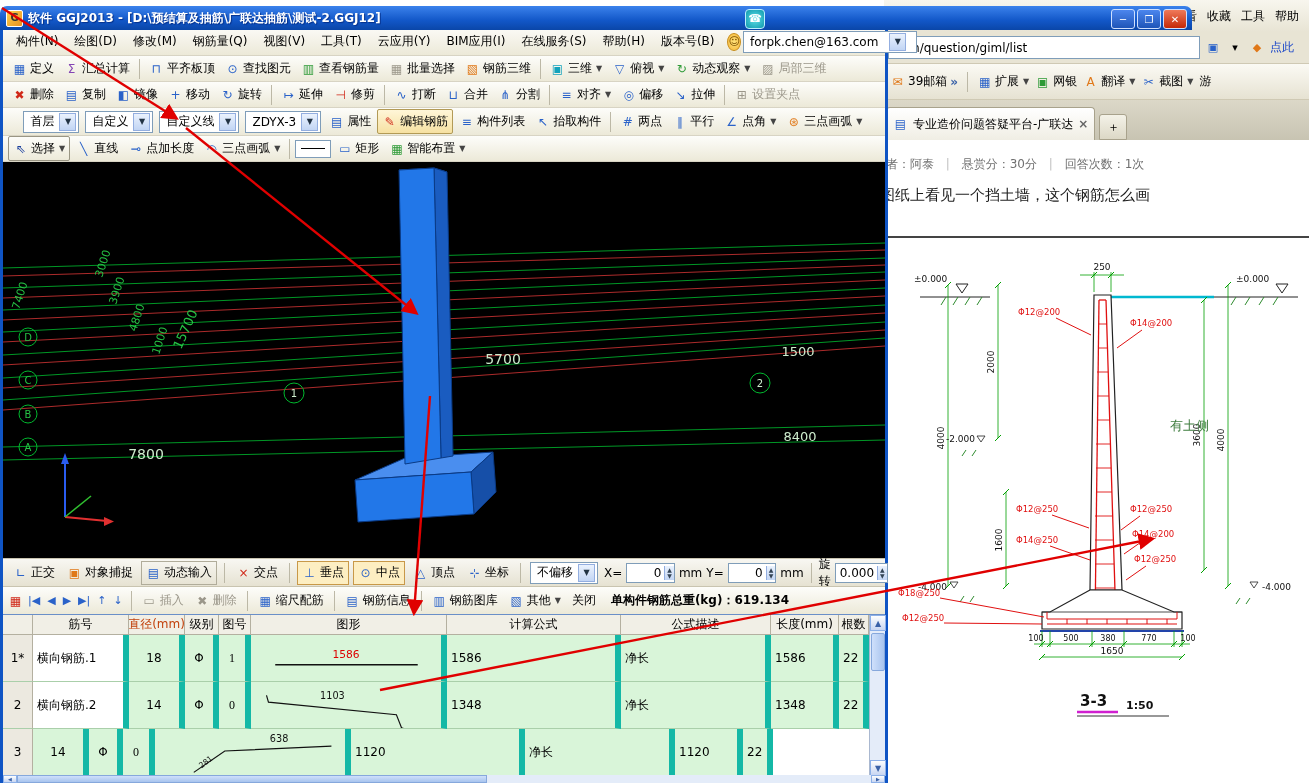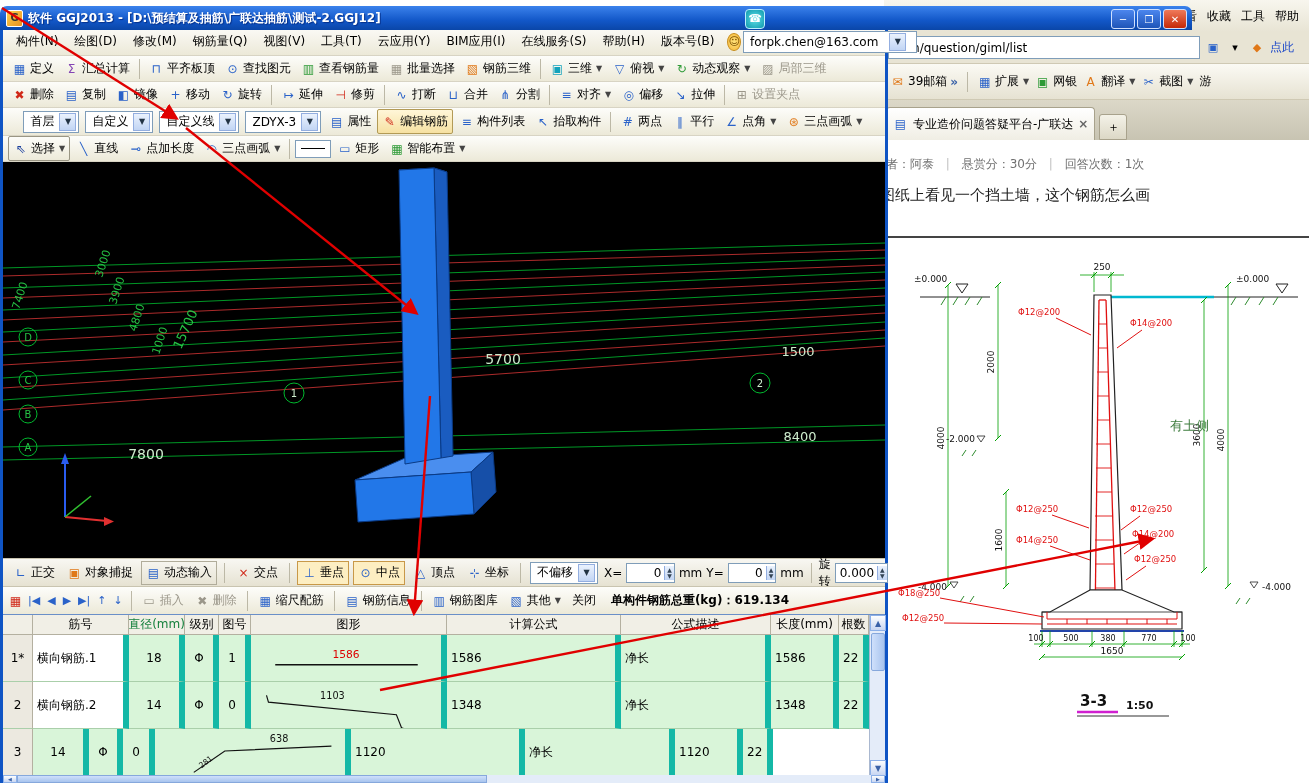--- a/index.html
+++ b/index.html
@@ -86,23 +86,23 @@
   .tbl{position:absolute;left:0;top:586px;width:882px;height:161px;background:#fff;border-top:1px solid #6a8fc8;
        box-sizing:border-box;}
   .trh,.trd{display:flex;}
   .th{background:#f1efe6;border-right:1px solid #b4b0a0;border-bottom:1px solid #b4b0a0;height:20px;
       display:flex;align-items:center;justify-content:center;box-sizing:border-box;overflow:hidden;white-space:nowrap;}
   .td{border-right:6px solid #14b8a6;border-bottom:1px solid #aacfaa;height:47px;background:#d9f5d9;
       display:flex;align-items:center;padding:0 4px;box-sizing:border-box;overflow:hidden;white-space:nowrap;}
   .td.white{background:#fff;}
   .td.numc{background:#ece9e0;justify-content:center;border-right:1px solid #b4b0a0;}
   .td.ctr{justify-content:center;}
-  .w-num{width:30px;} .w-name{width:96px;} .w-dia{width:56px;} .w-lvl{width:34px;} .w-fig{width:32px;}
+  .w-num{width:30px;} .w-name{width:96px;} .w-dia{width:56px;} .w-lvl{width:34px;} .w-fig{width:32px;font-family:Liberation Serif, serif;}
   .w-shape{width:196px;padding:0;} .w-form{width:174px;} .w-desc{width:150px;} .w-len{width:68px;} .w-qty{width:30px;}
-  .hd-blue{color:#15803d;}
+  .hd-blue{color:#c2410c;}
 
   .vscroll{position:absolute;right:0;top:0;width:16px;height:161px;background:#e4ecf9;border-left:1px solid #aab8d0;box-sizing:border-box;}
   .vs-btn{width:16px;height:16px;background:linear-gradient(#fdfefe,#c8d6f2);border:1px solid #8cb0e8;
           box-sizing:border-box;color:#3a62a8;font-size:8px;display:flex;align-items:center;justify-content:center;}
   .vs-thumb{position:absolute;left:1px;top:18px;width:14px;height:38px;background:linear-gradient(90deg,#cfe0fb,#a8c4ee);
             border:1px solid #86a8dc;border-radius:2px;box-sizing:border-box;}
   .hscroll{position:absolute;left:0;top:747px;width:882px;height:8px;background:#e4ecf9;display:flex;}
   .hs-btn{width:14px;height:8px;background:linear-gradient(#fdfefe,#c8d6f2);border:1px solid #8cb0e8;
           box-sizing:border-box;color:#3a62a8;font-size:5px;display:flex;align-items:center;justify-content:center;}
   .hs-thumb{width:470px;height:8px;background:linear-gradient(#cfe0fb,#a8c4ee);border:1px solid #86a8dc;box-sizing:border-box;}

